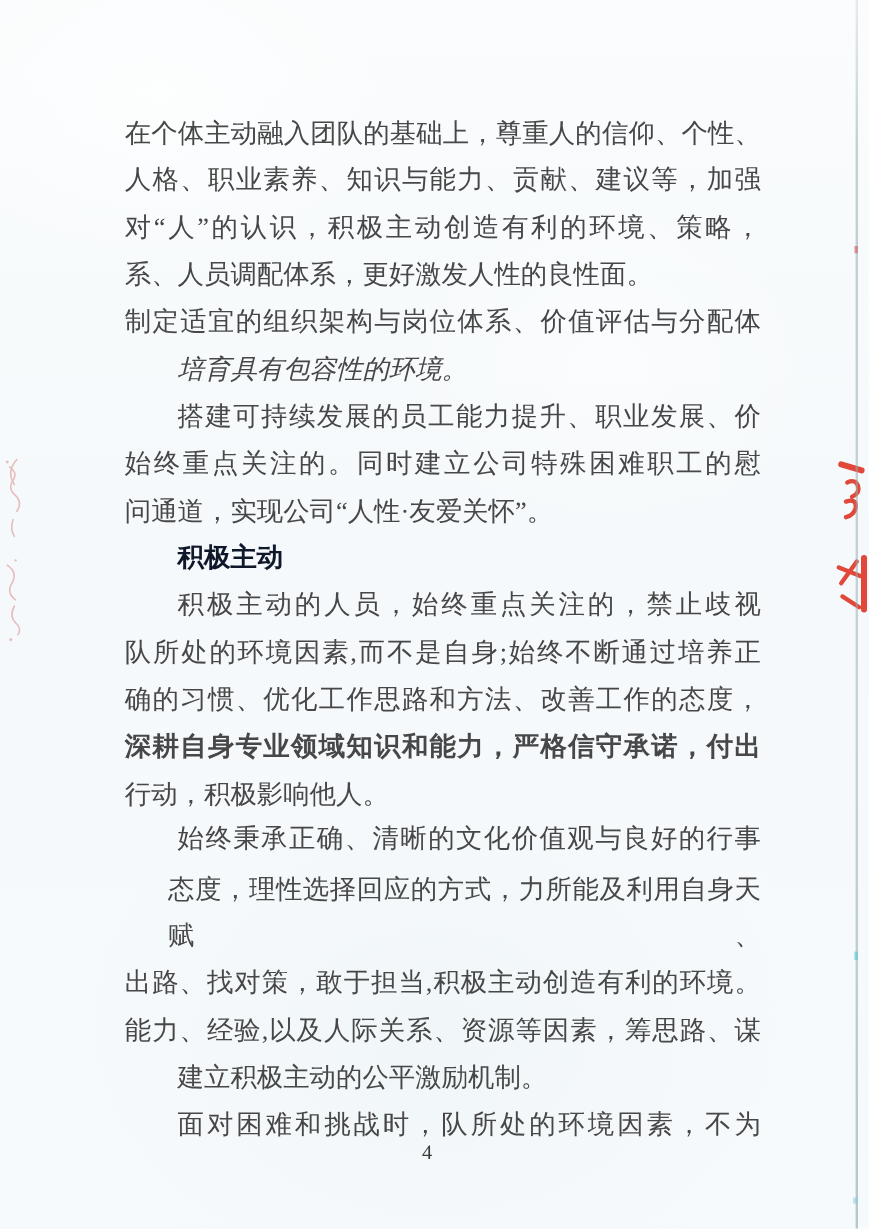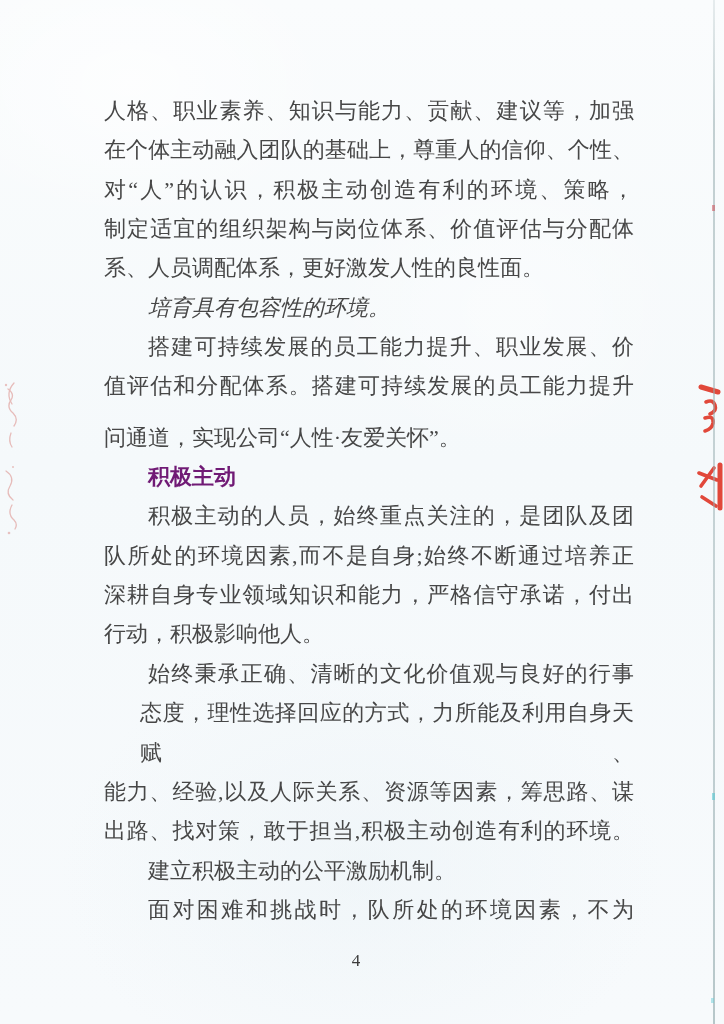--- a/index.html
+++ b/index.html
@@ -15,21 +15,21 @@
       radial-gradient(ellipse 260px 220px at 70% 30%, rgba(255,255,255,.4), transparent 70%),
       radial-gradient(ellipse 400px 300px at 50% 85%, rgba(234,242,246,.5), transparent 75%);
   }
   .text-block{
     position:absolute;left:104px;top:91px;width:530px;
     font-size:22px;line-height:39.35px;color:#474747;
     letter-spacing:0;
   }
   .line{white-space:nowrap;text-align:left;}
   .line.justify{white-space:normal;text-align:justify;text-align-last:justify;}
-  .line.bold{font-weight:bold;color:#701a75;}
+  .line.bold{font-weight:bold;color:#0f172a;}
   .page-number{
     position:absolute;top:951px;left:0;width:712px;text-align:center;
     font-size:17px;color:#3a3a3a;
   }
   .scan-edge{
     position:absolute;left:713px;top:0;width:2px;height:1024px;
     background:linear-gradient(180deg,
       rgba(170,188,191,.25) 0%,
       rgba(150,172,175,.55) 12%,
       rgba(150,172,175,.5) 60%,
@@ -73,35 +73,36 @@
     <path d="M12,117 L26,126" stroke-width="3.6"></path>
   </g>
 </svg>
 
 <div class="scan-edge"></div>
 <div class="edge-speck speck-red"></div>
 <div class="edge-speck speck-cyan"></div>
 <div class="edge-speck speck-cyan2"></div>
 
 <div class="text-block">
+    <div class="line justify" style="text-indent: 0em;">在个体主动融入团队的基础上，尊重人的信仰、个性、</div>
     <div class="line justify" style="text-indent: 0em;">人格、职业素养、知识与能力、贡献、建议等，加强</div>
-    <div class="line justify" style="text-indent: 0em;">在个体主动融入团队的基础上，尊重人的信仰、个性、</div>
     <div class="line justify" style="text-indent: 0em;">对“人”的认识，积极主动创造有利的环境、策略，</div>
+    <div class="line" style="text-indent: 0em;">系、人员调配体系，更好激发人性的良性面。</div>
     <div class="line justify" style="text-indent: 0em;">制定适宜的组织架构与岗位体系、价值评估与分配体</div>
-    <div class="line" style="text-indent: 0em;">系、人员调配体系，更好激发人性的良性面。</div>
     <div class="line" style="text-indent: 2em; font-style: italic;">培育具有包容性的环境。</div>
     <div class="line justify" style="text-indent: 2em;">搭建可持续发展的员工能力提升、职业发展、价</div>
-    <div class="line justify" style="text-indent: 0em;">值评估和分配体系。搭建可持续发展的员工能力提升</div>
-    <div class="line" style="text-indent: 0em; margin-top: 12px;">问通道，实现公司“人性·友爱关怀”。</div>
+    <div class="line justify" style="text-indent: 0em;">始终重点关注的。同时建立公司特殊困难职工的慰</div>
+    <div class="line" style="text-indent: 0em;">问通道，实现公司“人性·友爱关怀”。</div>
     <div class="line bold" style="text-indent: 2em;">积极主动</div>
-    <div class="line justify" style="text-indent: 2em;">积极主动的人员，始终重点关注的，是团队及团</div>
+    <div class="line justify" style="text-indent: 2em;">积极主动的人员，始终重点关注的，禁止歧视</div>
     <div class="line justify" style="text-indent: 0em;">队所处的环境因素,而不是自身;始终不断通过培养正</div>
-    <div class="line justify" style="text-indent: 0em;">深耕自身专业领域知识和能力，严格信守承诺，付出</div>
+    <div class="line justify" style="text-indent: 0em;">确的习惯、优化工作思路和方法、改善工作的态度，</div>
+    <div class="line justify" style="text-indent: 0em; font-weight: bold;">深耕自身专业领域知识和能力，严格信守承诺，付出</div>
     <div class="line" style="text-indent: 0em;">行动，积极影响他人。</div>
-    <div class="line justify" style="text-indent: 2em;">始终秉承正确、清晰的文化价值观与良好的行事</div>
+    <div class="line justify" style="text-indent: 2em; font-family: Liberation Mono, monospace;">始终秉承正确、清晰的文化价值观与良好的行事</div>
     <div class="line justify" style="text-indent: 0em; margin-left: 36px;">态度，理性选择回应的方式，力所能及利用自身天赋、</div>
+    <div class="line justify" style="text-indent: 0em;">出路、找对策，敢于担当,积极主动创造有利的环境。</div>
     <div class="line justify" style="text-indent: 0em;">能力、经验,以及人际关系、资源等因素，筹思路、谋</div>
-    <div class="line justify" style="text-indent: 0em;">出路、找对策，敢于担当,积极主动创造有利的环境。</div>
     <div class="line" style="text-indent: 2em;">建立积极主动的公平激励机制。</div>
     <div class="line justify" style="text-indent: 2em;">面对困难和挑战时，队所处的环境因素，不为</div>
   </div>
 
 <div class="page-number">4</div>
 
 </body></html>

